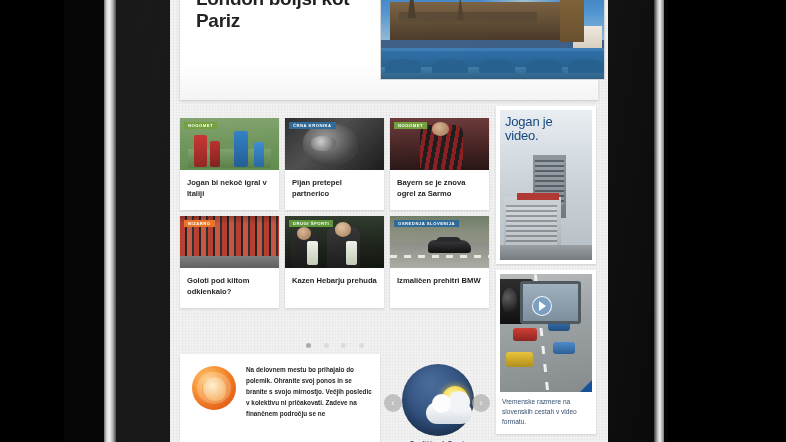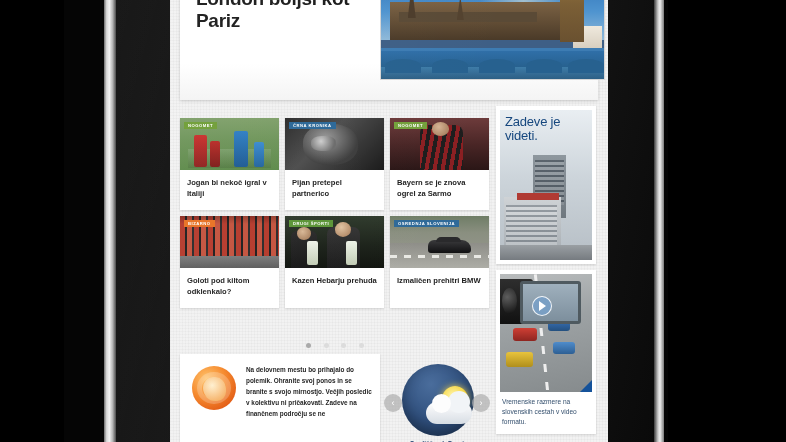--- a/index.html
+++ b/index.html
@@ -329,22 +329,22 @@
         <div class="ad">
           <div class="ad-in">
             <div class="ad-sky"></div>
             <div class="ad-tower"></div>
             <div class="ad-tower-w"></div>
             <div class="ad-bld"></div>
             <div class="ad-bld-w"></div>
             <div class="ad-red"></div>
             <div class="ad-lowstrip"></div>
             <div class="ad-hl">
-              <div>Zadeve je</div>
-              <div>videti.</div>
+              <div>Jogan je</div>
+              <div>video.</div>
             </div>
           </div>
         </div>
 
         <div class="vid">
           <div class="vid-img">
             <div class="vid-road"></div>
             <div class="vline"></div>
             <div class="carA"></div>
             <div class="carB"></div>

